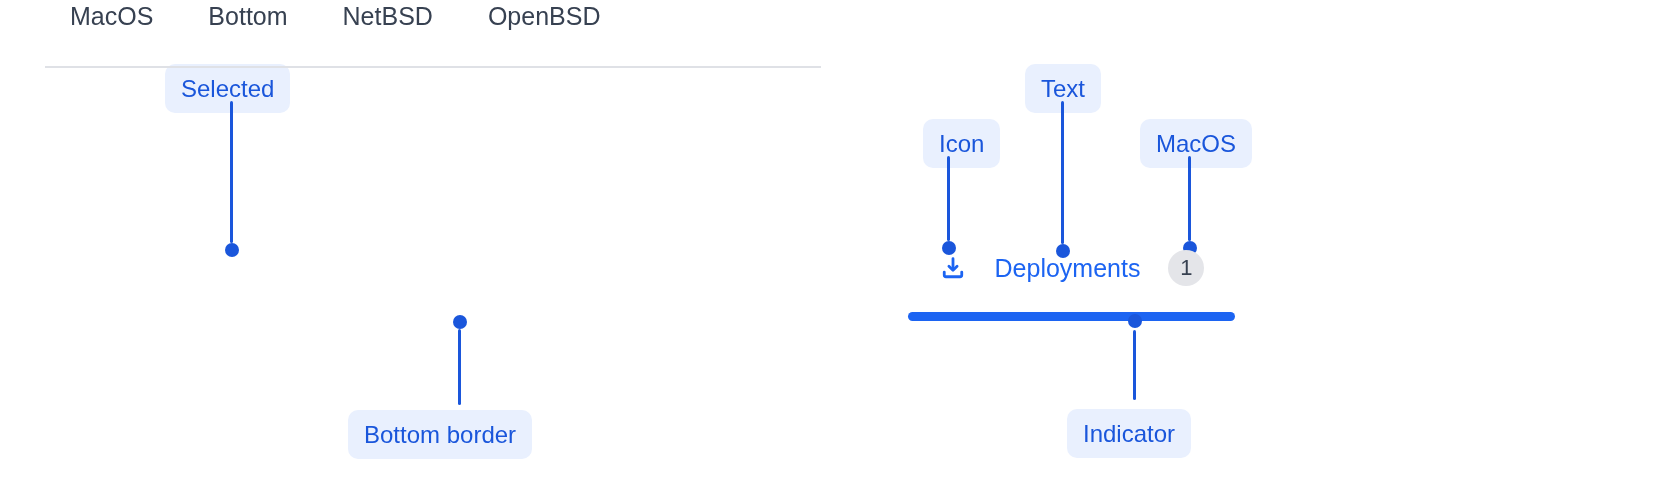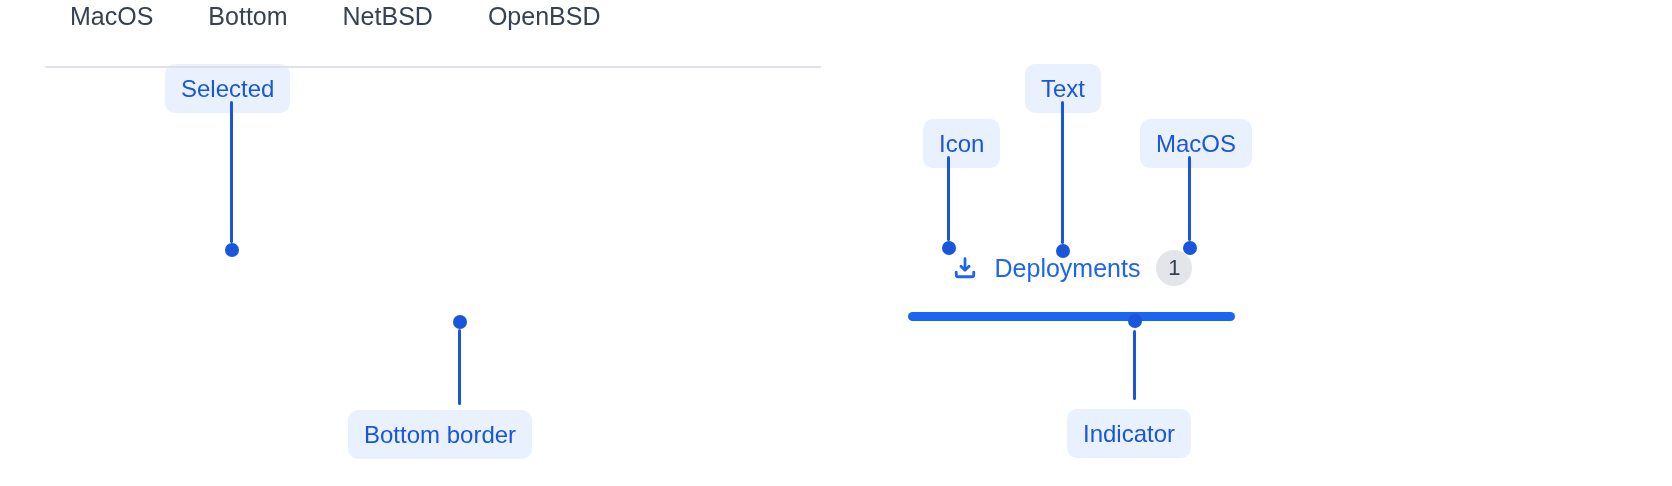--- a/index.html
+++ b/index.html
@@ -82,21 +82,21 @@
   }
 
   
   .tab-right{
     position:absolute;
     left:908px;top:246px;
     width:327px;height:44px;
     display:flex;
     align-items:center;
     justify-content:center;
-    gap:16px;
+    gap:28px;
     cursor:pointer;
   }
   .tab-right .label{
     color:var(--active-blue);
     font-size:25px;
     font-weight:500;
     white-space:nowrap;
   }
   .badge{
     width:36px;height:36px;

